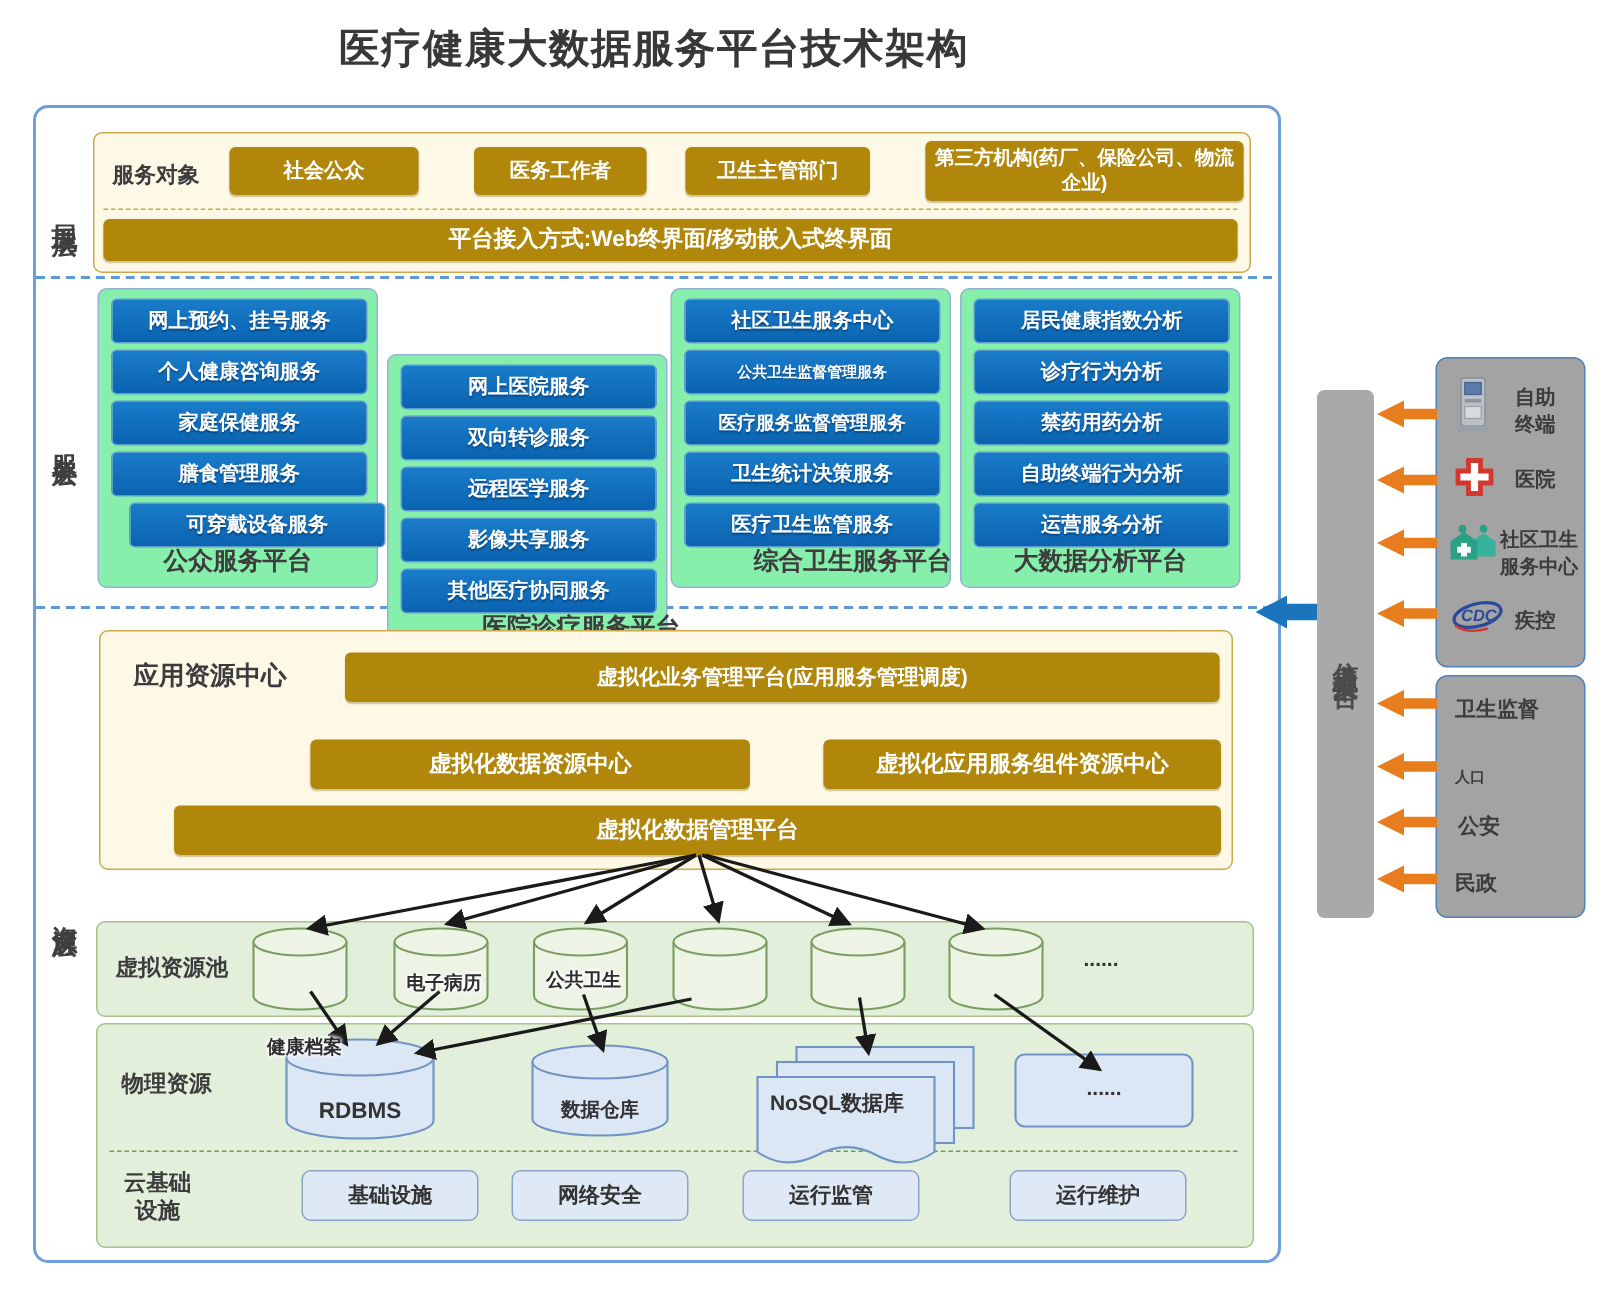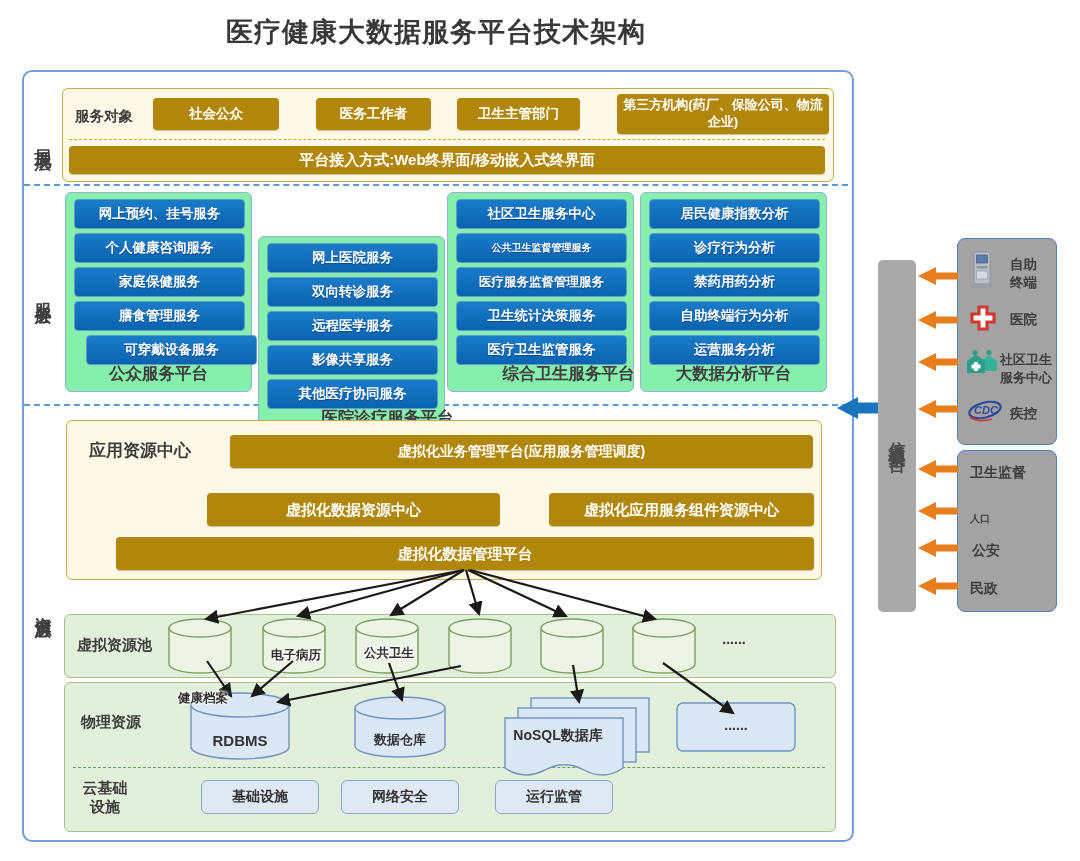--- a/index.html
+++ b/index.html
@@ -114,20 +114,21 @@
   <div class="abs cyl-label" style="left:353px;top:645px;width:72px;">公共卫生</div>
   <div class="abs db-label z7" style="left:684px;top:631px;width:100px;font-size:14px;">......</div>
 
   <div class="abs green-box" style="left:64px;top:682px;width:770px;height:148px;">
     <div class="abs section-label" style="left:16px;top:30px;">物理资源</div>
     <div class="abs dashed-green" style="left:8px;top:84px;width:752px;"></div>
     <div class="abs section-label" style="left:14px;top:96px;width:52px;text-align:center;">云基础设施</div>
     <div class="abs cloud-btn" style="left:136px;top:97px;width:116px;height:32px;">基础设施</div>
     <div class="abs cloud-btn" style="left:276px;top:97px;width:116px;height:32px;">网络安全</div>
     <div class="abs cloud-btn" style="left:430px;top:97px;width:116px;height:32px;">运行监管</div>
+    <div class="abs cloud-btn" style="left:608px;top:97px;width:116px;height:32px;">运行维护</div>
   </div>
   <div class="abs db-label z7" style="left:190px;top:732px;width:100px;font-size:15px;">RDBMS</div>
   <div class="abs db-label z7" style="left:350px;top:731px;width:100px;font-size:13px;">数据仓库</div>
   <div class="abs db-label z7" style="left:498px;top:727px;width:120px;font-size:14px;">NoSQL数据库</div>
   <div class="abs db-label z7" style="left:686px;top:717px;width:100px;font-size:14px;">......</div>
 
   <div class="abs gray-bar" style="left:878px;top:260px;width:38px;height:352px;">
     <div class="gray-bar-text vtext">信息交换平台</div>
   </div>
 

